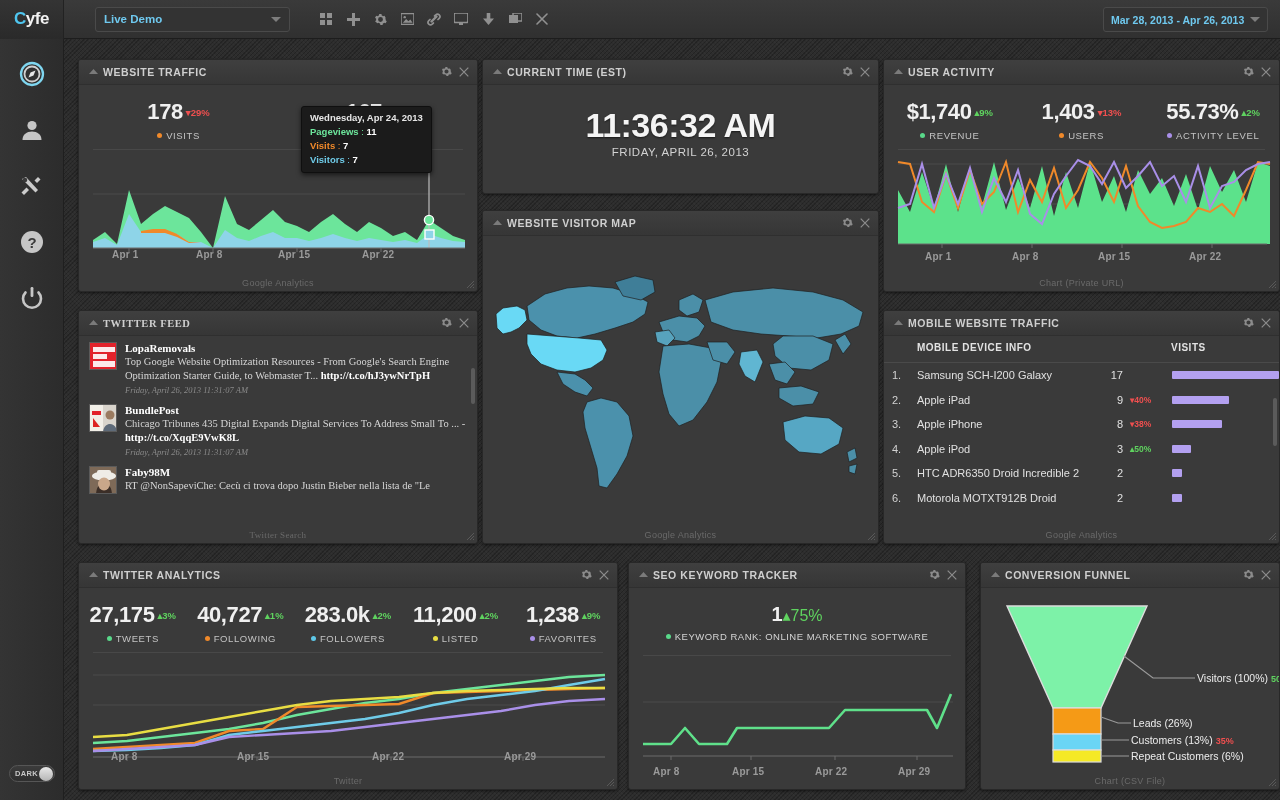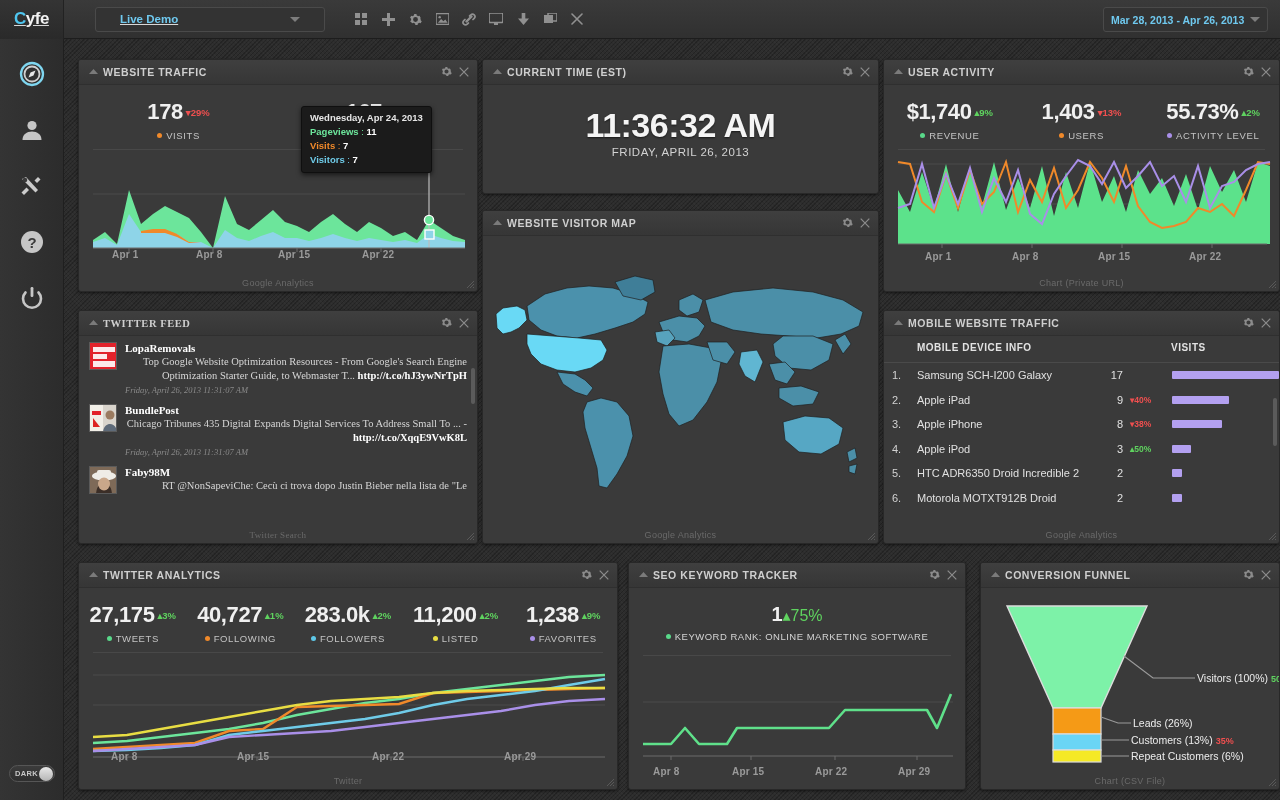--- a/index.html
+++ b/index.html
@@ -17,33 +17,33 @@
     background-image:
       repeating-linear-gradient(45deg, rgba(255,255,255,.018) 0 1px, transparent 1px 3px),
       repeating-linear-gradient(-45deg, rgba(0,0,0,.22) 0 1px, transparent 1px 3px);
   }
 
   
   #topbar {
     position:absolute; top:0; left:0; width:1280px; height:39px;
     background:linear-gradient(#3a3a3a,#303030);
     border-bottom:1px solid #1d1d1d;
-    display:flex; align-items:center; z-index:20;text-decoration:underline;
+    display:flex; align-items:center; z-index:20;
   }
   #logo-area {
     width:64px; height:39px; display:flex; align-items:center; justify-content:center;
     background:linear-gradient(#343434,#2a2a2a);
     border-right:1px solid #222;
   }
   .logo-text { font-size:17px; font-weight:bold; color:#f2f2f2; letter-spacing:-.5px; }
   .logo-text .c { color:#4fc6ef; }
   #dash-select {
-    margin-left:31px; width:230px; height:25px;
+    margin-left:31px; width:195px; height:25px;
     background:#333; border:1px solid #4a4a4a; border-radius:3px;
-    display:flex; align-items:center; padding:0 24px;
+    display:flex; align-items:center; padding:0 8px;
     color:#6fc9ef; font-size:11.5px; font-weight:bold;
     justify-content:space-between;
   }
   .caret-dn { width:0;height:0;border-left:5px solid transparent;border-right:5px solid transparent;border-top:5px solid #7d7d7d; }
   #tool-icons { margin-left:26px; display:flex; align-items:center; gap:7px; }
   .tool-ic { width:20px;height:20px; display:flex;align-items:center;justify-content:center; opacity:.62; }
   .tool-ic svg { display:block; }
   #daterange {
     position:absolute; right:12px; top:7px;
     width:165px; height:25px; background:#333; border:1px solid #4a4a4a; border-radius:3px;
@@ -124,21 +124,21 @@
   .tt-v { color:#ffffff; font-weight:bold; }
 
   .axis-lbl { position:absolute; font-size:10px; color:#9a9a9a; font-weight:bold; letter-spacing:.2px; }
 
   
   .tw-list { padding:6px 10px 0 10px; height:186px; overflow:hidden; position:relative;}
   .tw-item { display:flex; gap:8px; margin-bottom:9px; }
   .tw-av { width:28px;height:28px;flex:none;border:1px solid #5a5a5a; overflow:hidden; }
   .tw-body { flex:1; }
   .tw-user { font-size:11px; font-weight:bold; color:#fff; }
-  .tw-txt { font-size:10.5px; color:#d6d6d6; line-height:13.5px; margin-top:1px;text-align:right; }
+  .tw-txt { font-size:10.5px; color:#d6d6d6; line-height:13.5px; margin-top:1px; }
   .tw-txt a { color:#fff; font-weight:bold; text-decoration:none;}
   .tw-time { font-size:8.5px; color:#8a8a8a; font-style:italic; margin-top:3px; }
   .scroll-track { position:absolute; right:2px; top:32px; width:4px; height:180px; }
   .scroll-thumb { position:absolute; right:2px; top:32px; width:4px; height:36px; background:#5b5b5b; border-radius:2px;}
 
   
   .mt-head { display:flex; padding:6px 0 9px 0; border-bottom:1px solid #4a4a4a; }
   .mt-h1 { width:33px; }
   .mt-h2 { flex:1; font-size:10px; font-weight:bold; color:#e2e2e2; letter-spacing:.5px; }
   .mt-h3 { width:108px; font-size:10px; font-weight:bold; color:#e2e2e2; letter-spacing:.5px; }

